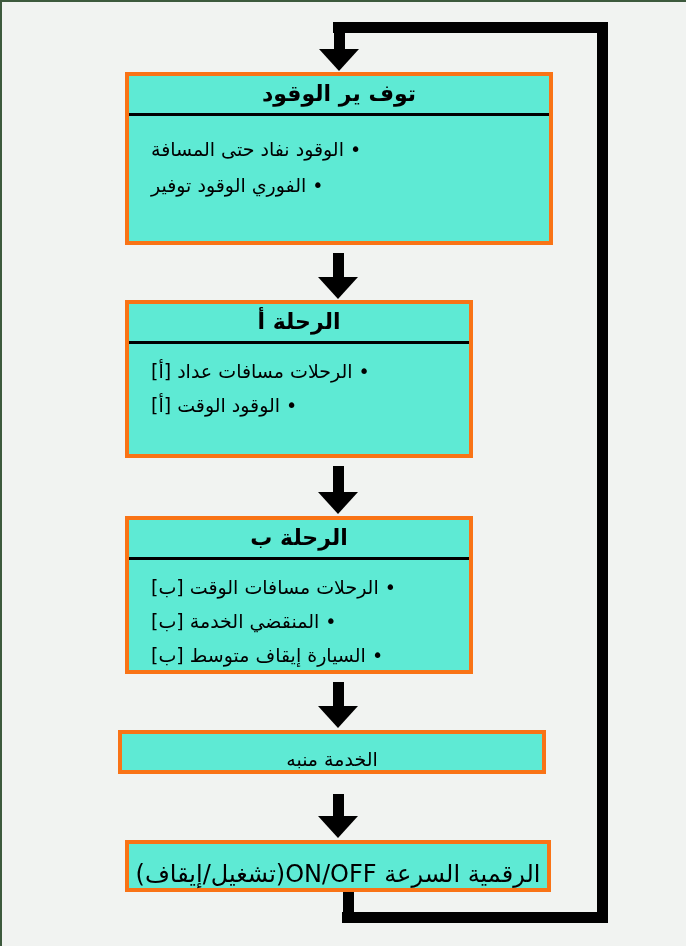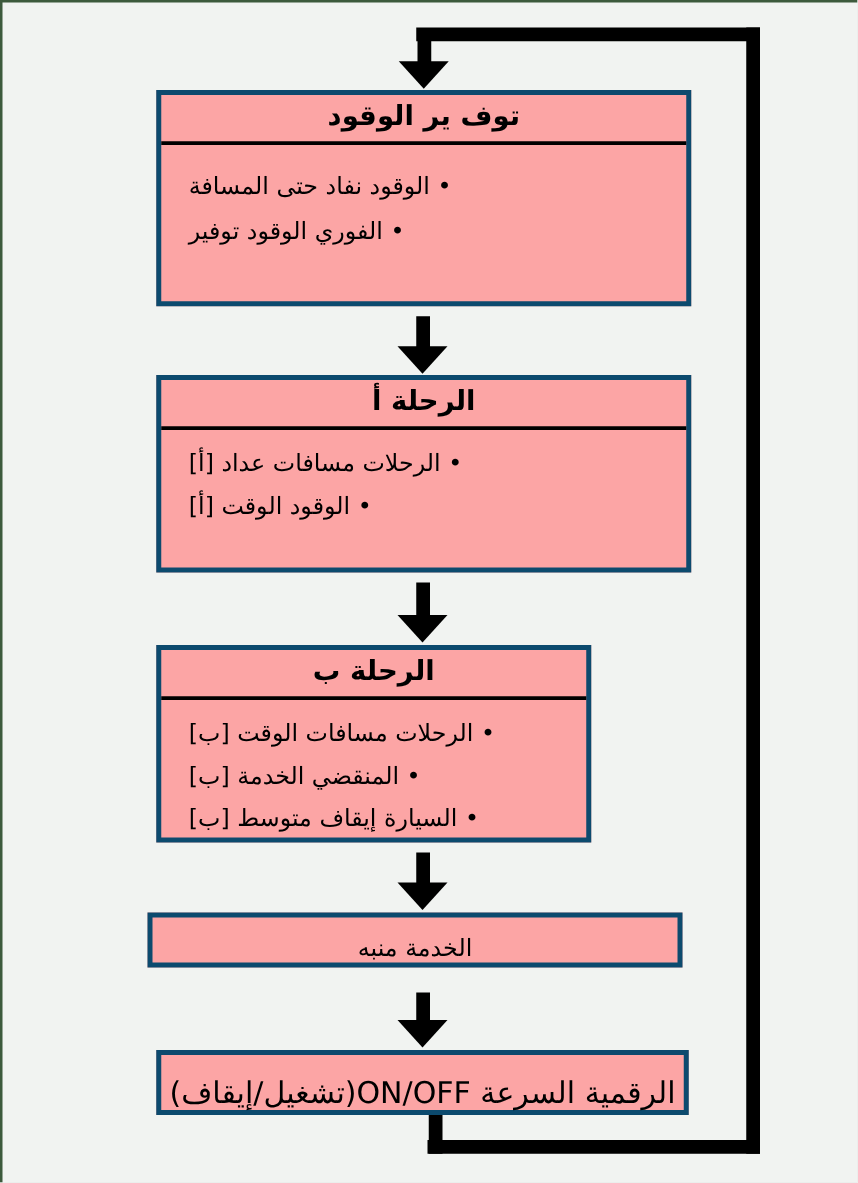--- a/index.html
+++ b/index.html
@@ -13,22 +13,22 @@
     border-left: 2px solid #3d5a3d;
     overflow: hidden;
     font-family: "DejaVu Sans", sans-serif;
     color: #000;
   }
 
   
   .lbox {
     position: absolute;
     box-sizing: border-box;
-    border: 4px solid #0c4a6e;
-    background: #fca5a5;
+    border: 4px solid #f97316;
+    background: #5eead4;
   }
   .lbox-title {
     box-sizing: border-box;
     height: 40px;
     border-bottom: 3px solid #000;
     text-align: center;
     font-weight: bold;
     font-size: 22px;
     line-height: 36px;
     direction: ltr;
@@ -48,21 +48,21 @@
   .single {
     display: flex;
     align-items: flex-end;
     justify-content: center;
     text-align: center;
     font-size: 19px;
     direction: ltr;
     white-space: nowrap;
   }
   #box-fuel    { left: 123px; top: 70px;  width: 428px; height: 173px; }
-  #box-tripa   { left: 123px; top: 298px; width: 428px; height: 158px; }
+  #box-tripa   { left: 123px; top: 298px; width: 348px; height: 158px; }
   #box-tripb   { left: 123px; top: 514px; width: 348px; height: 158px; }
   #box-service { left: 116px; top: 728px; width: 428px; height: 44px; }
   #box-speed   { left: 123px; top: 838px; width: 426px; height: 52px; font-size: 24px; }
 
   
   .bar { position: absolute; background: #000; }
   .vstub { position: absolute; width: 11px; background: #000; }
   .ahead {
     position: absolute;
     width: 0; height: 0;

